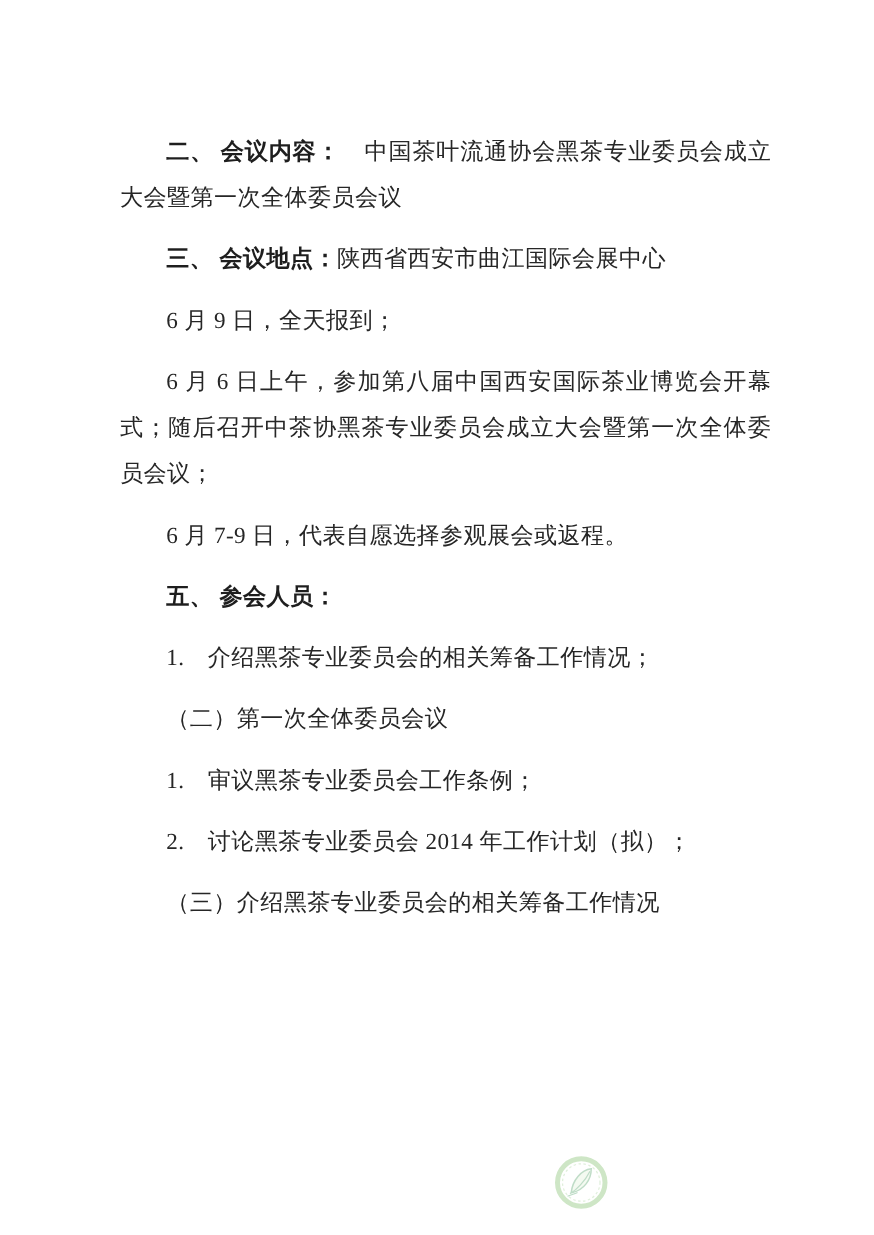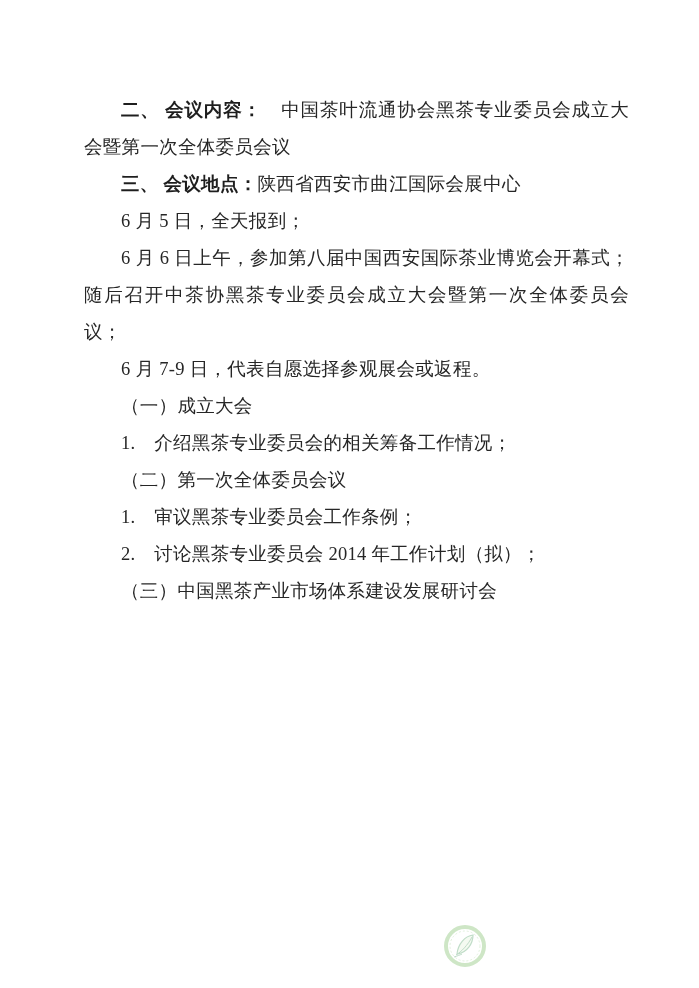--- a/index.html
+++ b/index.html
@@ -20,21 +20,21 @@
     position: absolute;
     left: 84px;
     right: 70px;
     top: 92px;
     font-size: 18.5px;
     line-height: 37px;
     text-align: justify;
     letter-spacing: 0.3px;
   }
   p.para {
-    margin: 0;
+    margin: 12px;
     text-indent: 2em;
   }
   b.h {
     font-weight: 700;
     color: #1e1e1e;
   }
   .watermark {
     position: absolute;
     left: 443px;
     top: 924px;
@@ -43,29 +43,29 @@
     opacity: 0.9;
   }
 </style>
 </head>
 <body>
 
 <div class="page">
   <div class="doc">
     <p class="para"><b class="h">二、 会议内容：</b><span>　中国茶叶流通协会黑茶专业委员会成立大会暨第一次全体委员会议</span></p>
     <p class="para"><b class="h">三、 会议地点：</b><span>陕西省西安市曲江国际会展中心</span></p>
-    <p class="para"><b class="h"></b><span>6 月 5 日，全天报到；</span></p>
+    <p class="para"><b class="h"></b><span>6 月 9 日，全天报到；</span></p>
     <p class="para"><b class="h"></b><span>6 月 6 日上午，参加第八届中国西安国际茶业博览会开幕式；随后召开中茶协黑茶专业委员会成立大会暨第一次全体委员会议；</span></p>
     <p class="para"><b class="h"></b><span>6 月 7-9 日，代表自愿选择参观展会或返程。</span></p>
-    <p class="para"><b class="h"></b><span>（一）成立大会</span></p>
+    <p class="para"><b class="h">五、 参会人员：</b><span></span></p>
     <p class="para"><b class="h"></b><span>1.　介绍黑茶专业委员会的相关筹备工作情况；</span></p>
     <p class="para"><b class="h"></b><span>（二）第一次全体委员会议</span></p>
     <p class="para"><b class="h"></b><span>1.　审议黑茶专业委员会工作条例；</span></p>
     <p class="para"><b class="h"></b><span>2.　讨论黑茶专业委员会 2014 年工作计划（拟）；</span></p>
-    <p class="para"><b class="h"></b><span>（三）中国黑茶产业市场体系建设发展研讨会</span></p>
+    <p class="para"><b class="h"></b><span>（三）介绍黑茶专业委员会的相关筹备工作情况</span></p>
   </div>
 
   <svg class="watermark" viewBox="0 0 44 44" xmlns="http://www.w3.org/2000/svg">
     <circle cx="22" cy="22" r="19" fill="none" stroke-width="4" stroke="#c9e4c0"></circle>
     <circle cx="22" cy="22" r="15" fill="#ffffff" stroke-width="1" stroke-dasharray="2 2" stroke="#ddeed8"></circle>
     <path d="M14 30 C 15 20, 22 12, 30 11 C 30 20, 24 28, 15 30 Z" stroke-width="1.2" fill="#f3faf0" stroke="#b9d9c2"></path>
     <path d="M13 31 C 18 28, 25 21, 29 13" fill="none" stroke-width="1" stroke="#b9d9c2"></path>
     <path d="M11 33 C 14 32, 17 31, 19 30" fill="none" stroke-width="1" stroke="#b9d9c2"></path>
   </svg>
 </div>

